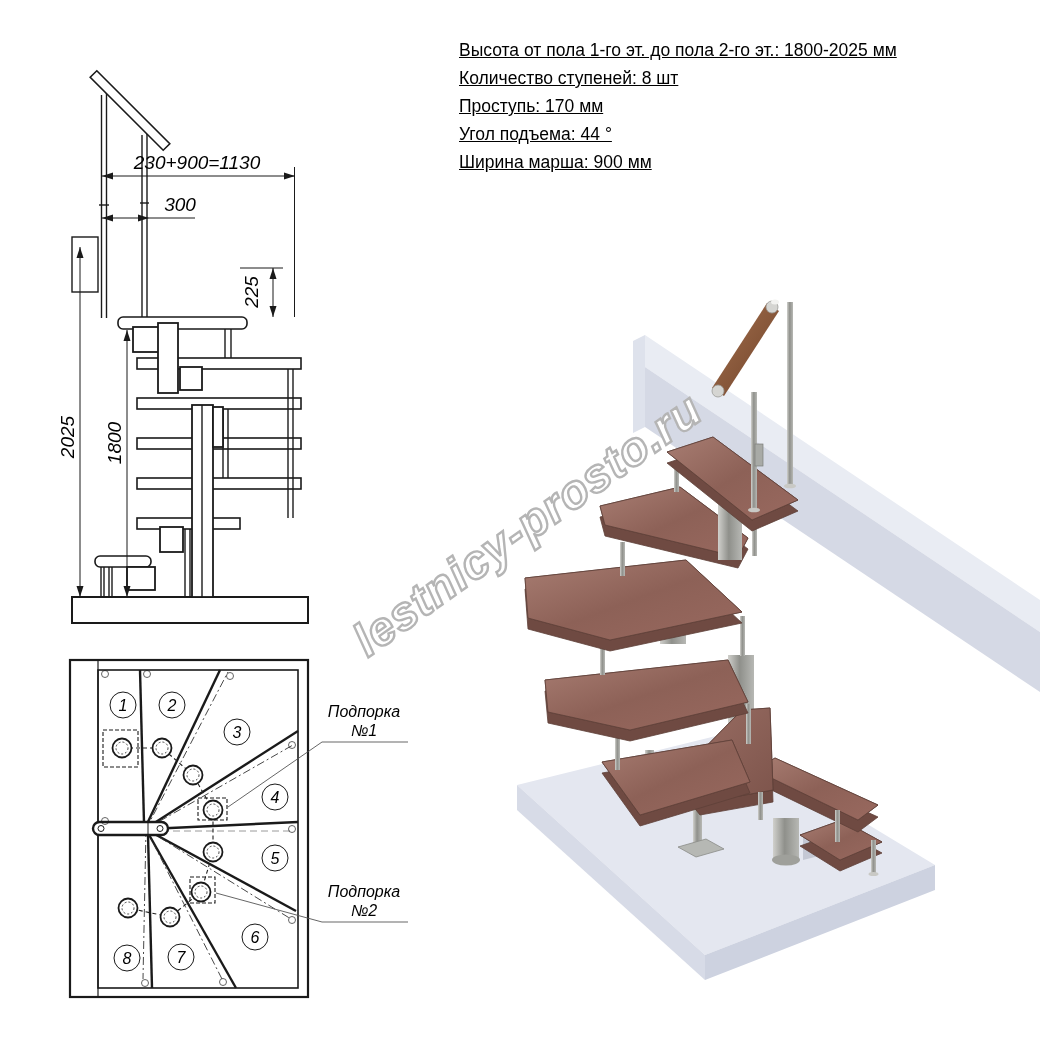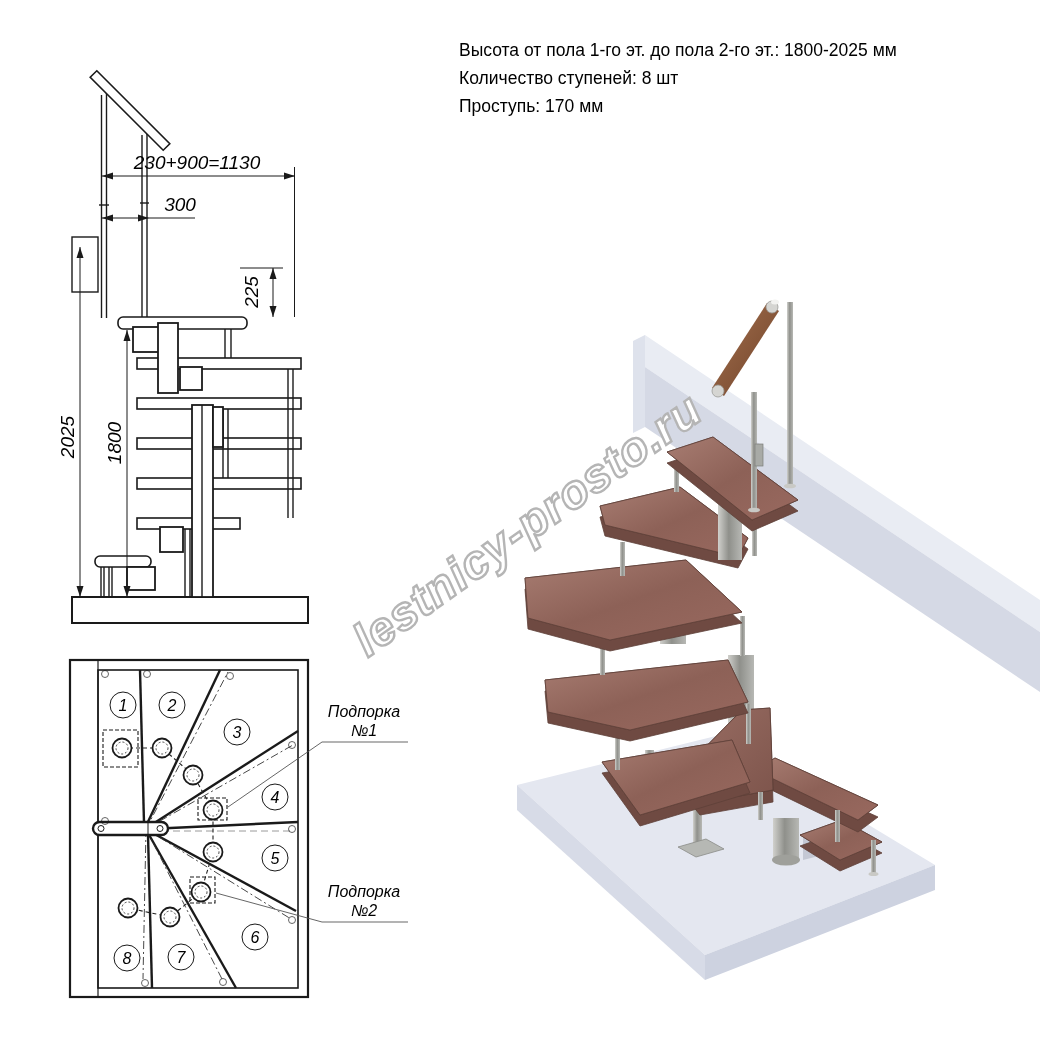--- a/index.html
+++ b/index.html
@@ -1,21 +1,21 @@
 <!DOCTYPE html>
 <html><head>
 <meta charset="utf-8">
 <style>
   html,body{margin:0;padding:0;background:#fff;}
   body{width:1045px;height:1039px;position:relative;overflow:hidden;
        font-family:"Liberation Sans",sans-serif;}
   .abs{position:absolute;}
   
   #specs{left:459px;top:36px;width:560px;font-size:17.5px;line-height:28px;color:#000;}
-  #specs div{white-space:nowrap;}
+  #specs div{white-space:nowrap;text-decoration:underline;}
   
   #watermark{left:527px;top:524px;transform:translate(-50%,-50%) rotate(-35.5deg);
      font-style:italic;font-weight:700;font-size:47px;letter-spacing:1px;
      color:#ffffff;-webkit-text-stroke:2.4px #b5b5b5;white-space:nowrap;z-index:9;}
   svg text{font-family:"Liberation Sans",sans-serif;}
   .dimtxt{font-style:italic;font-size:19px;fill:#000;}
   .plantxt{font-style:italic;font-size:16px;fill:#000;}
   .numtxt{font-style:italic;font-size:16px;fill:#000;}
 </style>
 </head>
@@ -117,20 +117,22 @@
     <polygon points="72,275 68.5,286 75.5,286" fill="#1a1a1a" stroke="none"></polygon>
     <polygon points="72,542 68.5,531 75.5,531" fill="#1a1a1a" stroke="none"></polygon>
   </g>
   <text x="66" y="388" text-anchor="middle" class="dimtxt" transform="rotate(-90 66 388)">1800</text>
 </svg>
 
 <div id="specs" class="abs">
   <div>Высота от пола 1-го эт. до пола 2-го эт.: 1800-2025 мм</div>
   <div>Количество ступеней: 8 шт</div>
   <div>Проступь: 170 мм</div>
+  <div>Угол подъема: 44 °</div>
+  <div>Ширина марша: 900 мм</div>
 </div>
 
 <svg class="abs" style="left:60px;top:645px;" width="360" height="370" viewBox="0 0 360 370">
   <g fill="none" stroke="#1a1a1a">
 
     <rect x="10" y="15" width="238" height="337" stroke-width="2.2"></rect>
     <rect x="38" y="25" width="200" height="318" stroke-width="1.6"></rect>
     <line x1="38" y1="15" x2="38" y2="352" stroke-width="1.2"></line>
 
     <g stroke-width="2.4">

